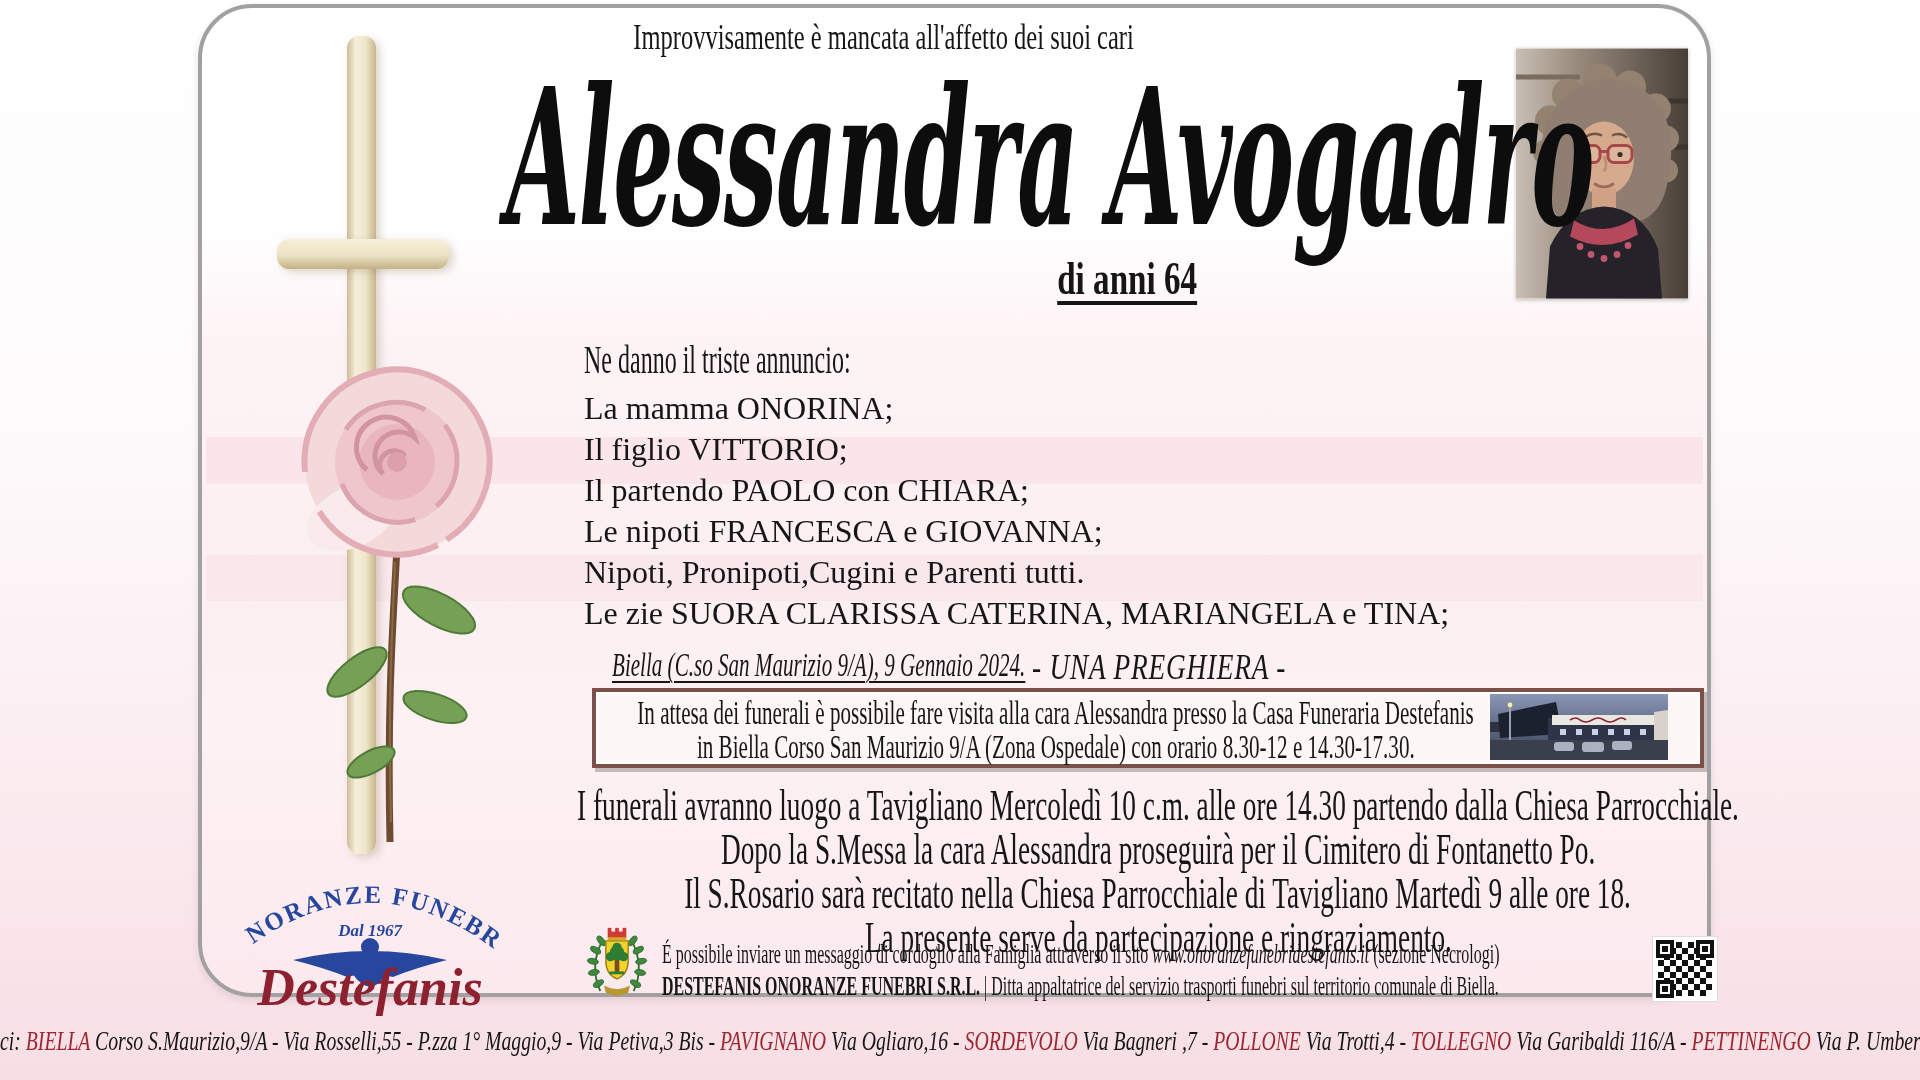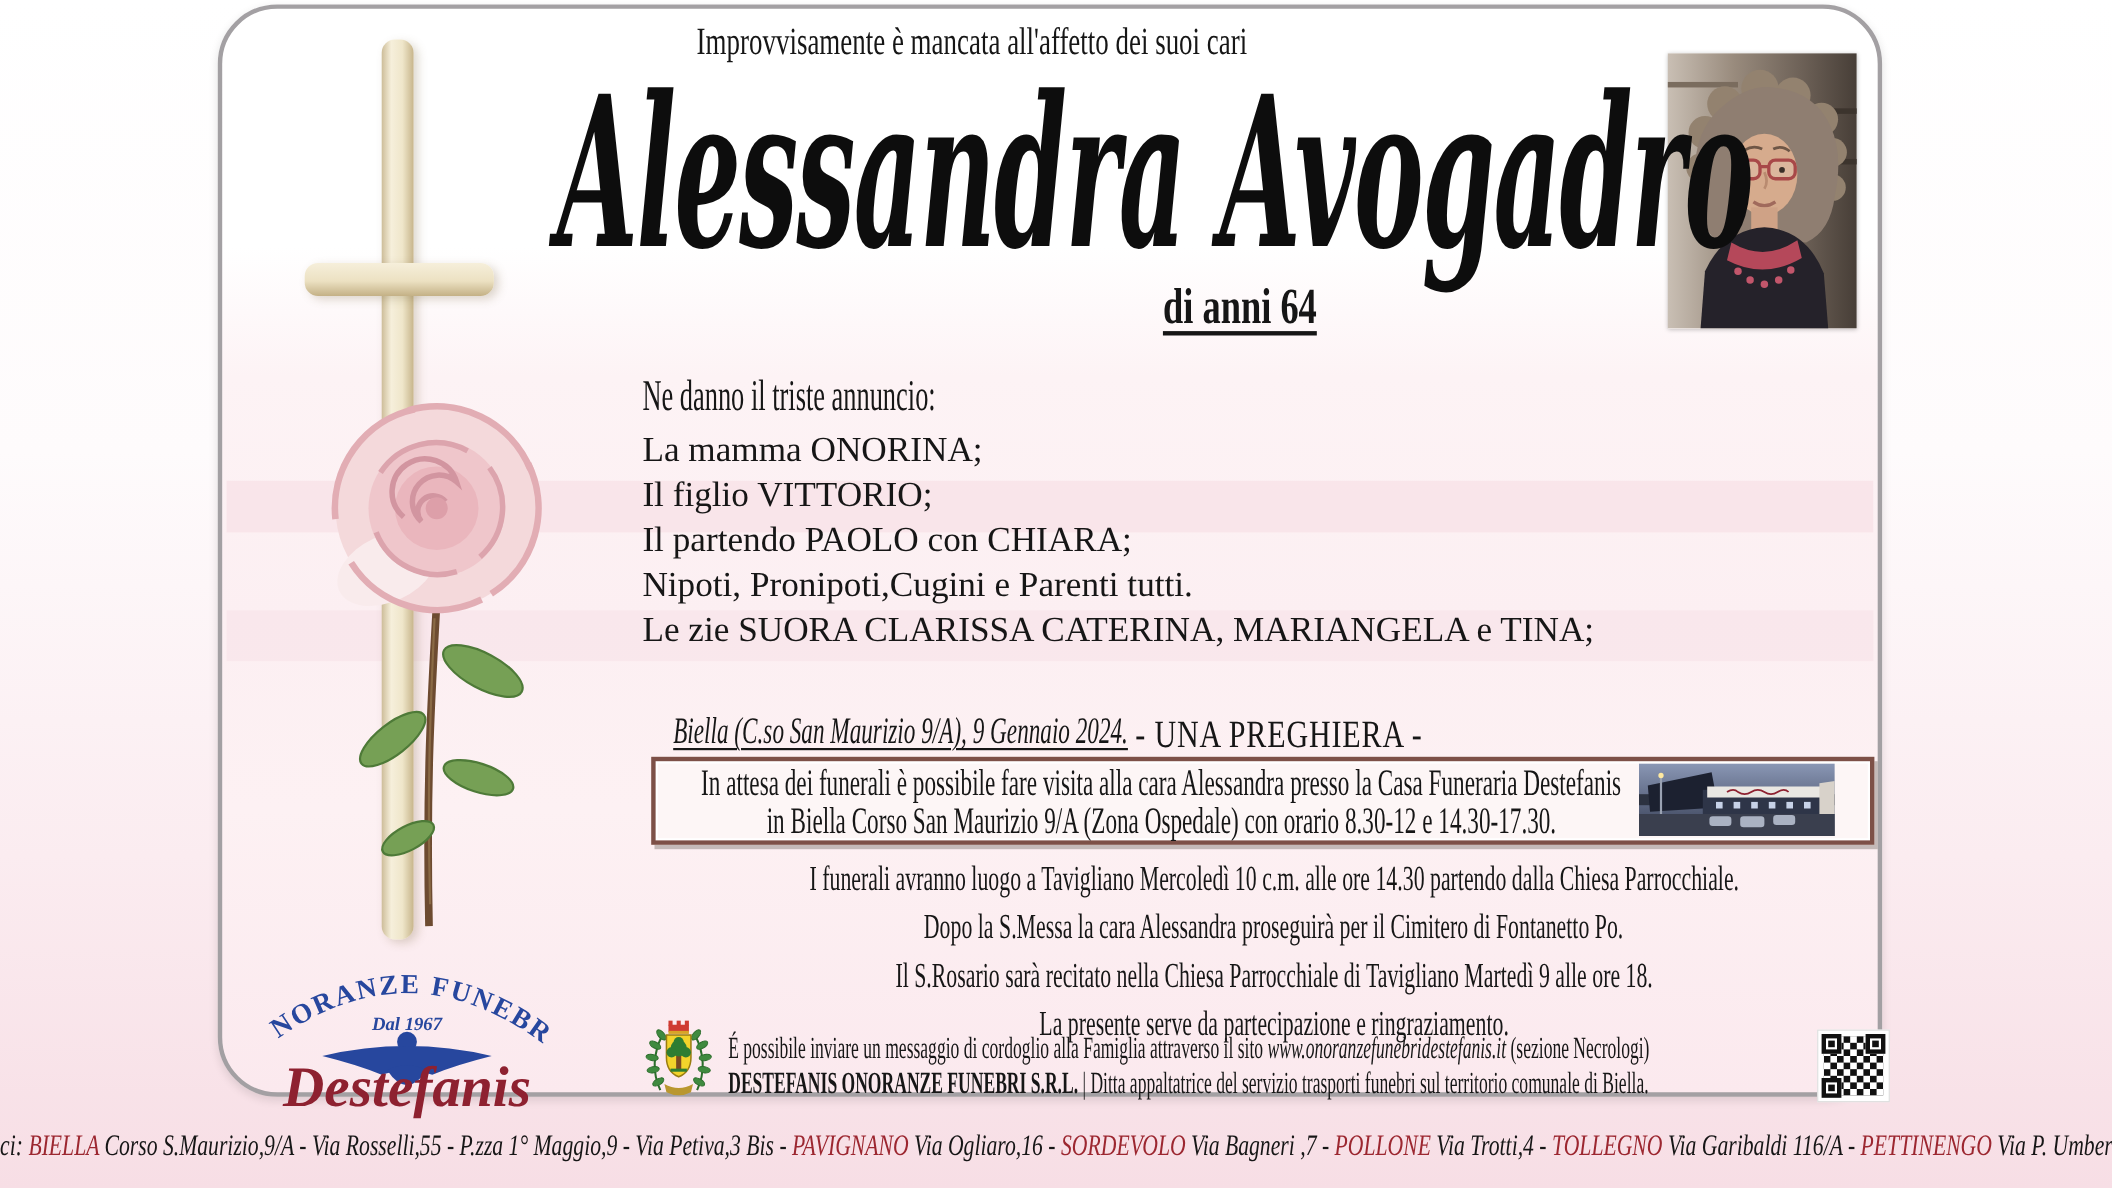--- a/index.html
+++ b/index.html
@@ -54,34 +54,34 @@
   }
   .age { left:927px; top:252px; width:400px; z-index:5; }
   .age .t { font-size:46px; font-weight:700; text-decoration:underline;
             text-decoration-thickness:4px; text-underline-offset:7px; }
 
   
   .lead { left:584px; top:336px; font-size:40px; z-index:5; }
   .family { left:584px; top:388px; font-size:32px; line-height:41px; z-index:5; position:absolute; }
   .dateline { left:584px; top:646px; font-size:34px; font-style:italic; z-index:5;margin-left:28px; }
   .dateline .t { text-decoration:underline; text-decoration-thickness:2px; text-underline-offset:5px; }
-  .prayer { left:1032px; top:648px; font-size:35px; letter-spacing:1px; z-index:5; }
+  .prayer { left:1032px; top:648px; font-size:35px; font-style:italic; letter-spacing:1px; z-index:5; }
 
   
   .visit-box {
     position:absolute; left:592px; top:688px; width:1112px; height:80px;
     border:4px solid #7d5047; background:#fdf6f6;
     box-shadow:3px 4px 0 rgba(150,140,135,0.55), inset 0 0 0 2px #ffffff;
     z-index:5;
   }
   .visit-text { position:absolute; left:4px; top:4px; width:912px; font-size:34px; line-height:34px; }
   .vphoto { position:absolute; left:894px; top:2px; width:178px; height:66px; }
 
   
-  .funeral { position:absolute; left:428px; top:780px; width:1460px; z-index:5; font-size:32px; }
+  .funeral { position:absolute; left:428px; top:780px; width:1460px; z-index:5; font-size:44px; }
   .funeral .crow { height:44px; align-items:flex-start; }
 
   
   .logo { position:absolute; left:225px; top:850px; width:290px; height:172px; z-index:6; }
   .crest { position:absolute; left:583px; top:926px; width:68px; height:78px; z-index:6; }
   .msg1 { left:662px; top:938px; font-size:28px; z-index:6; }
   .msg2 { left:662px; top:970px; font-size:28px; z-index:6; }
   .msg2 b { font-weight:700; }
   .site-i { font-style:italic; }
 
@@ -199,20 +199,21 @@
   <span class="cond cx72 t">di anni 64</span>
 </div>
 
 <div class="abs lead">
   <span class="cond cx60 lo">Ne danno il triste annuncio:</span>
 </div>
 <div class="family">
   <div>La mamma ONORINA;</div>
   <div>Il figlio VITTORIO;</div>
   <div>Il partendo PAOLO con CHIARA;</div>
+  <div>Le nipoti FRANCESCA e GIOVANNA;</div>
   <div>Nipoti, Pronipoti,Cugini e Parenti tutti.</div>
   <div>Le zie SUORA CLARISSA CATERINA, MARIANGELA e TINA;</div>
 </div>
 
 <div class="abs dateline">
   <span class="cond cx62 lo t">Biella (C.so San Maurizio 9/A), 9 Gennaio 2024.</span>
 </div>
 <div class="abs prayer">
   <span class="cond cx78 lo">- UNA PREGHIERA -</span>
 </div>

